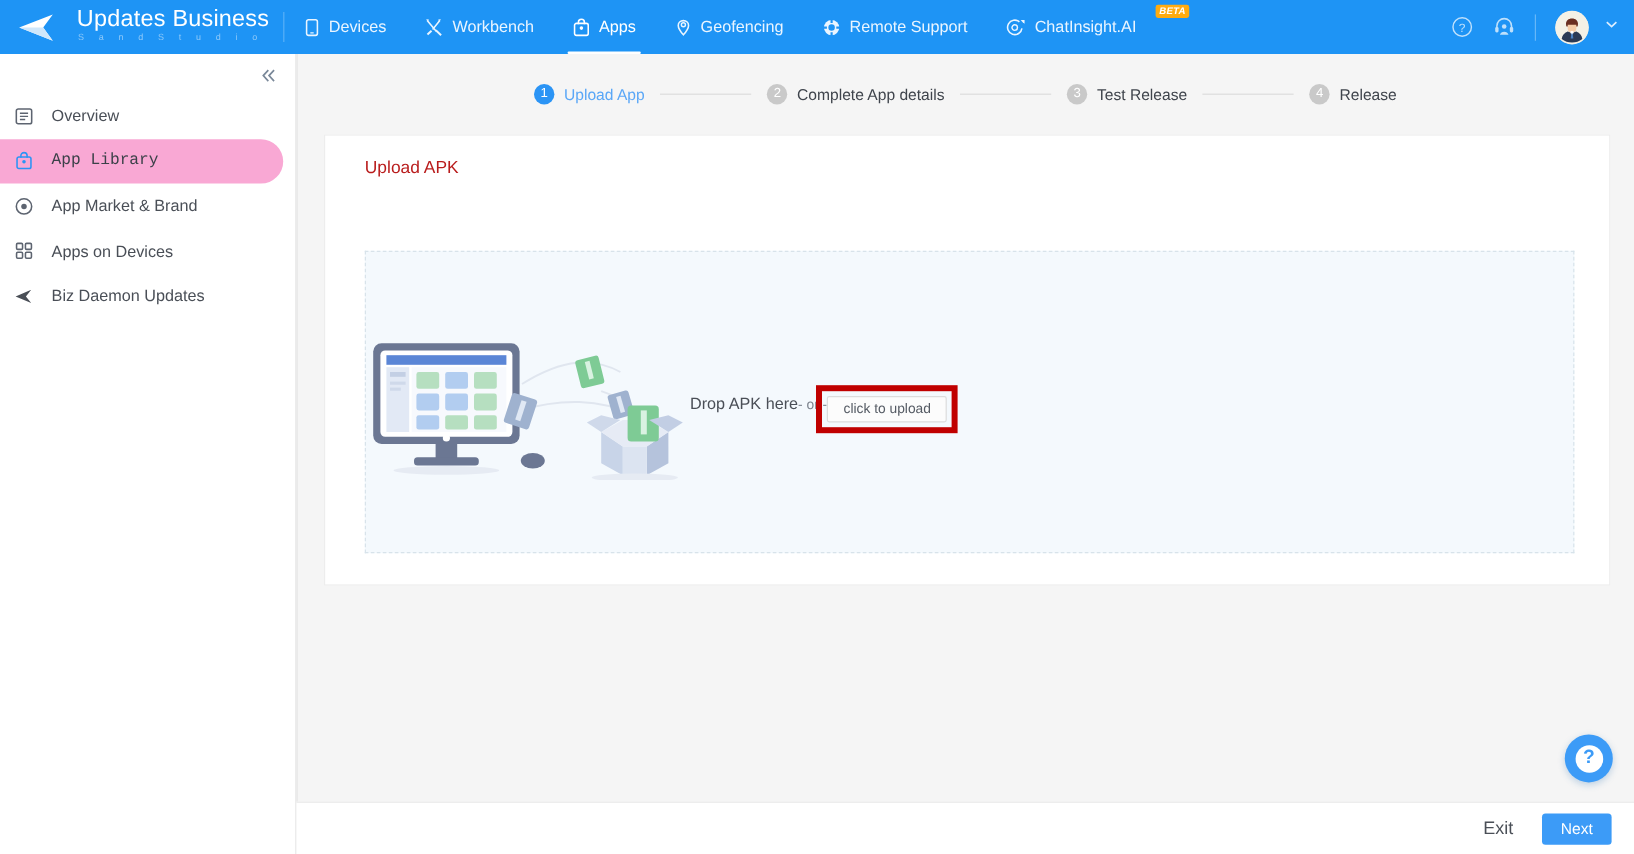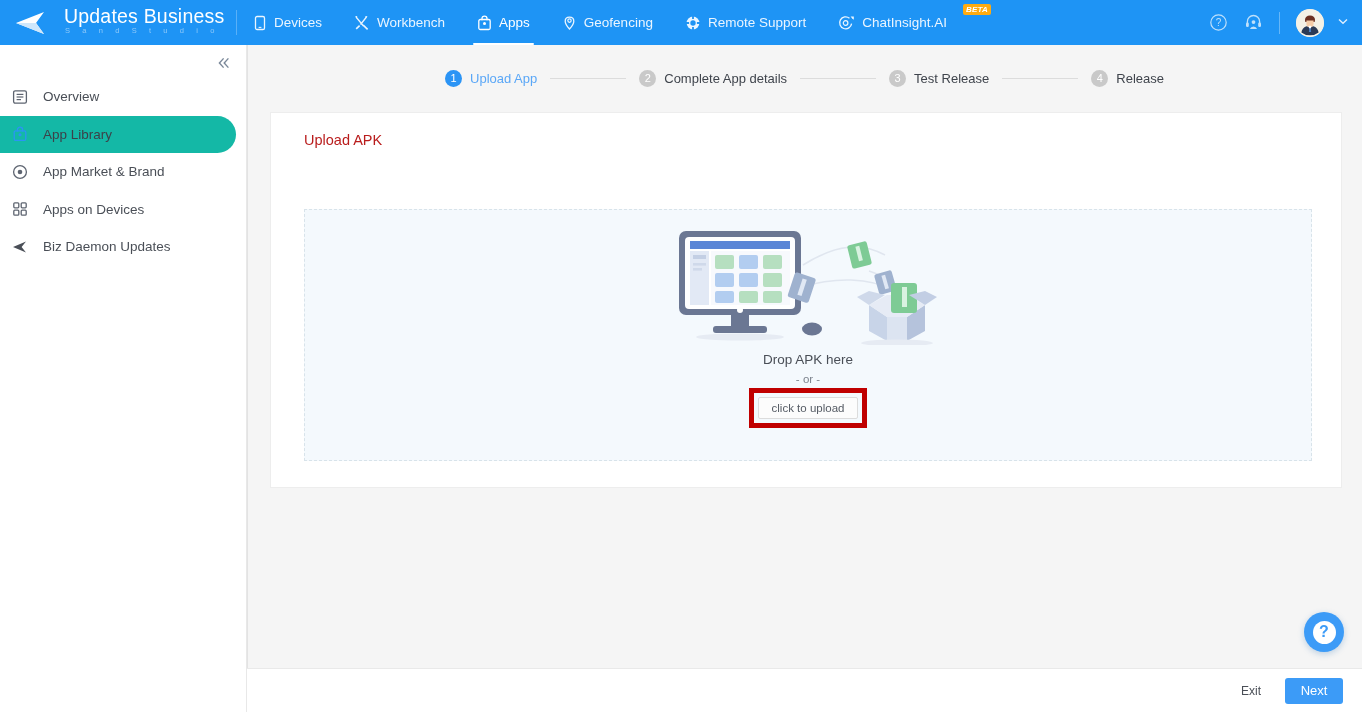--- a/index.html
+++ b/index.html
@@ -80,21 +80,21 @@
     display: flex; align-items: center; height: 37px;
     margin: 0 10px 0 0; padding-left: 12px;
     border-radius: 0 20px 20px 0; cursor: pointer;
     color: #4a4f57; font-size: 13.5px;
   }
   .side-row { height: 37.5px; display: flex; align-items: flex-start; }
   .side-item .si-ico {
     width: 22px; display: flex; align-items: center; justify-content: flex-start;
     margin-right: 9px; color: #5d6470;
   }
-  .side-item.active { background: #14b8a6; }
+  .side-item.active { background: #f9a8d4; font-family: Liberation Mono, monospace; }
   .side-item.active .si-ico { color: #2b94f5; }
   .side-item.active .si-label { color: #3c4149; }
 
   
   .main {
     position: absolute; left: 247px; top: 45px; width: 1115px; height: 667px;
     background: #f5f5f5;
   }
   .stepper {
     height: 67px; display: flex; align-items: center; justify-content: center;
@@ -117,21 +117,21 @@
   .card {
     position: absolute; left: 23px; top: 67px; width: 1072px; height: 376px;
     background: #ffffff; border: 1px solid #ededed;
   }
   .card-title {
     font-size: 14.5px; color: #b91c1c; padding: 19px 0 0 33px;
   }
   .dropzone {
     position: absolute; left: 33px; top: 96px; width: 1008px; height: 252px;
     background: #f4f9fd; border: 1.5px dashed #d8e3ea;
-    display: flex; flex-direction: column; align-items: center;
+    display: flex; align-items: center;
   }
   .illus { margin-top: 15px; }
   .dz-text {
     font-size: 13.5px; color: #4a4f57; margin-top: 3px; text-align: center;
   }
   .dz-or { font-size: 11.5px; color: #7d848e; margin-top: 6px; }
   .upload-wrap { position: relative; margin-top: 12px; }
   .redbox {
     position: absolute; left: -9px; top: -9px; right: -9px; bottom: -9px;
     border: 5px solid #c00000; pointer-events: none;
@@ -158,21 +158,21 @@
     line-height: 1;
   }
 
   .bottombar {
     position: absolute; left: 0; bottom: 0; width: 1115px; height: 44px;
     background: #ffffff; border-top: 1px solid #e9e9e9;
     display: flex; align-items: center; justify-content: flex-end;
     padding-right: 19px; gap: 24px;
   }
   .exit-btn {
-    font-size: 12px; color: #4a4f57; background: none; border: none;
+    font-size: 15px; color: #4a4f57; background: none; border: none;
     cursor: pointer; font-family: "Liberation Sans", sans-serif;
   }
   .next-btn {
     width: 58px; height: 26px; background: #3c9bf7; color: #ffffff;
     border: none; border-radius: 3px; font-size: 13px; cursor: pointer;
     font-family: "Liberation Sans", sans-serif;
   }
   .sb-edge {
     position: absolute; left: 0; top: 0; width: 1px; height: 667px;
     background: #e3e3e3;

